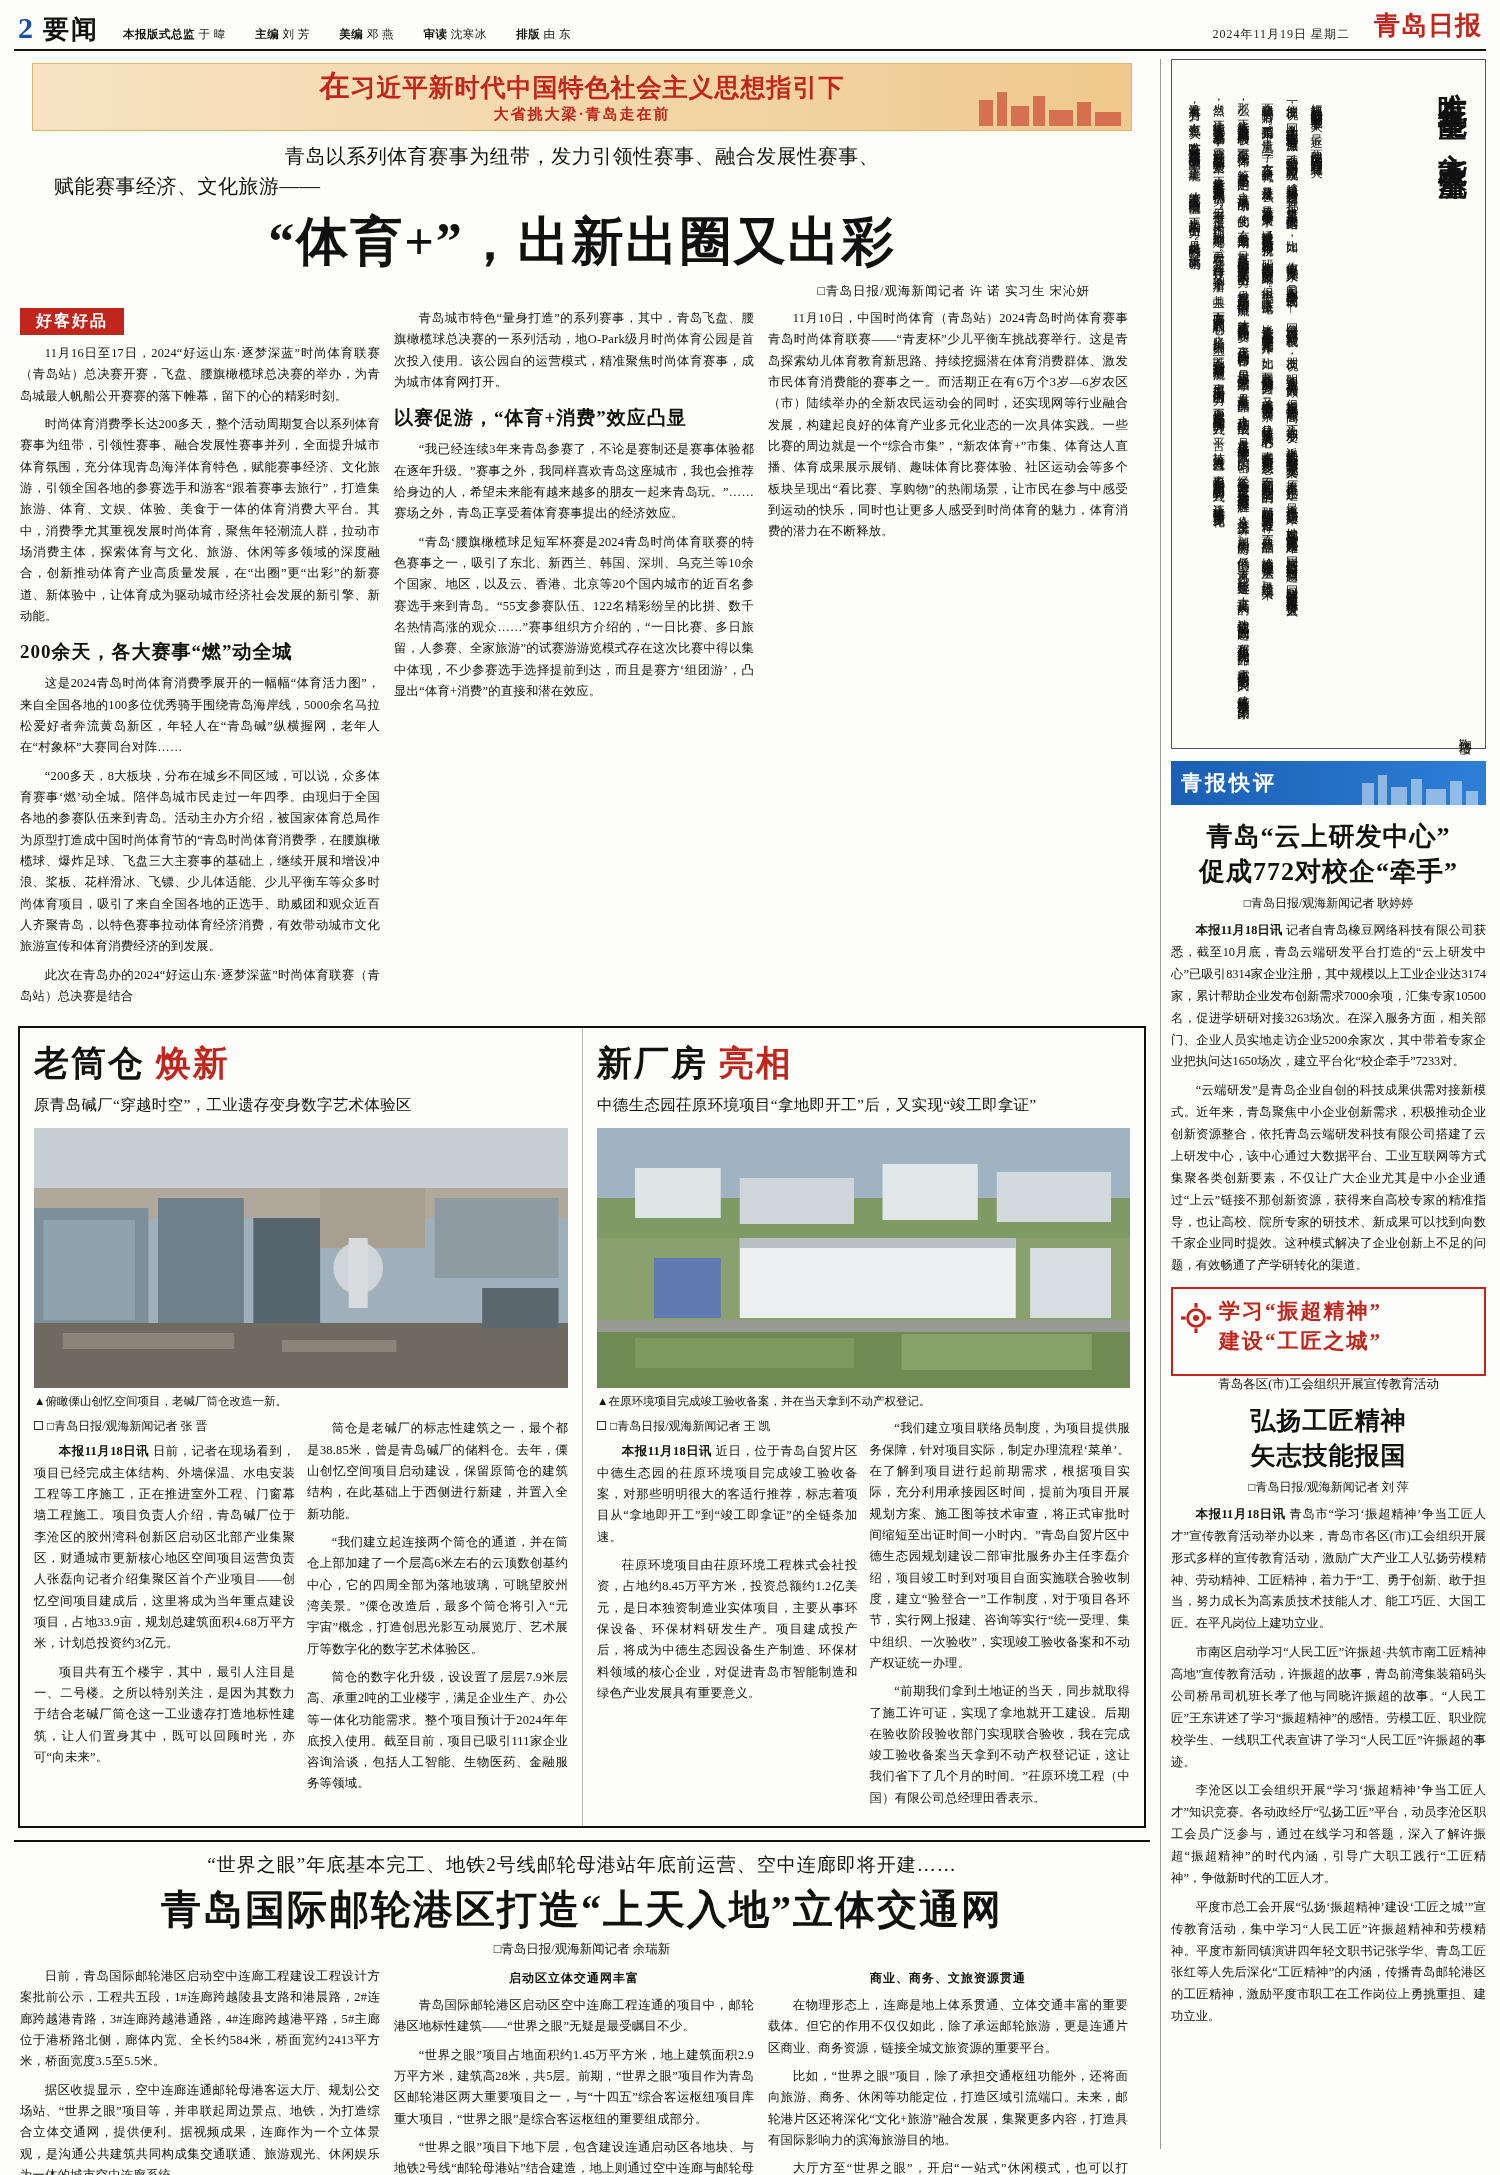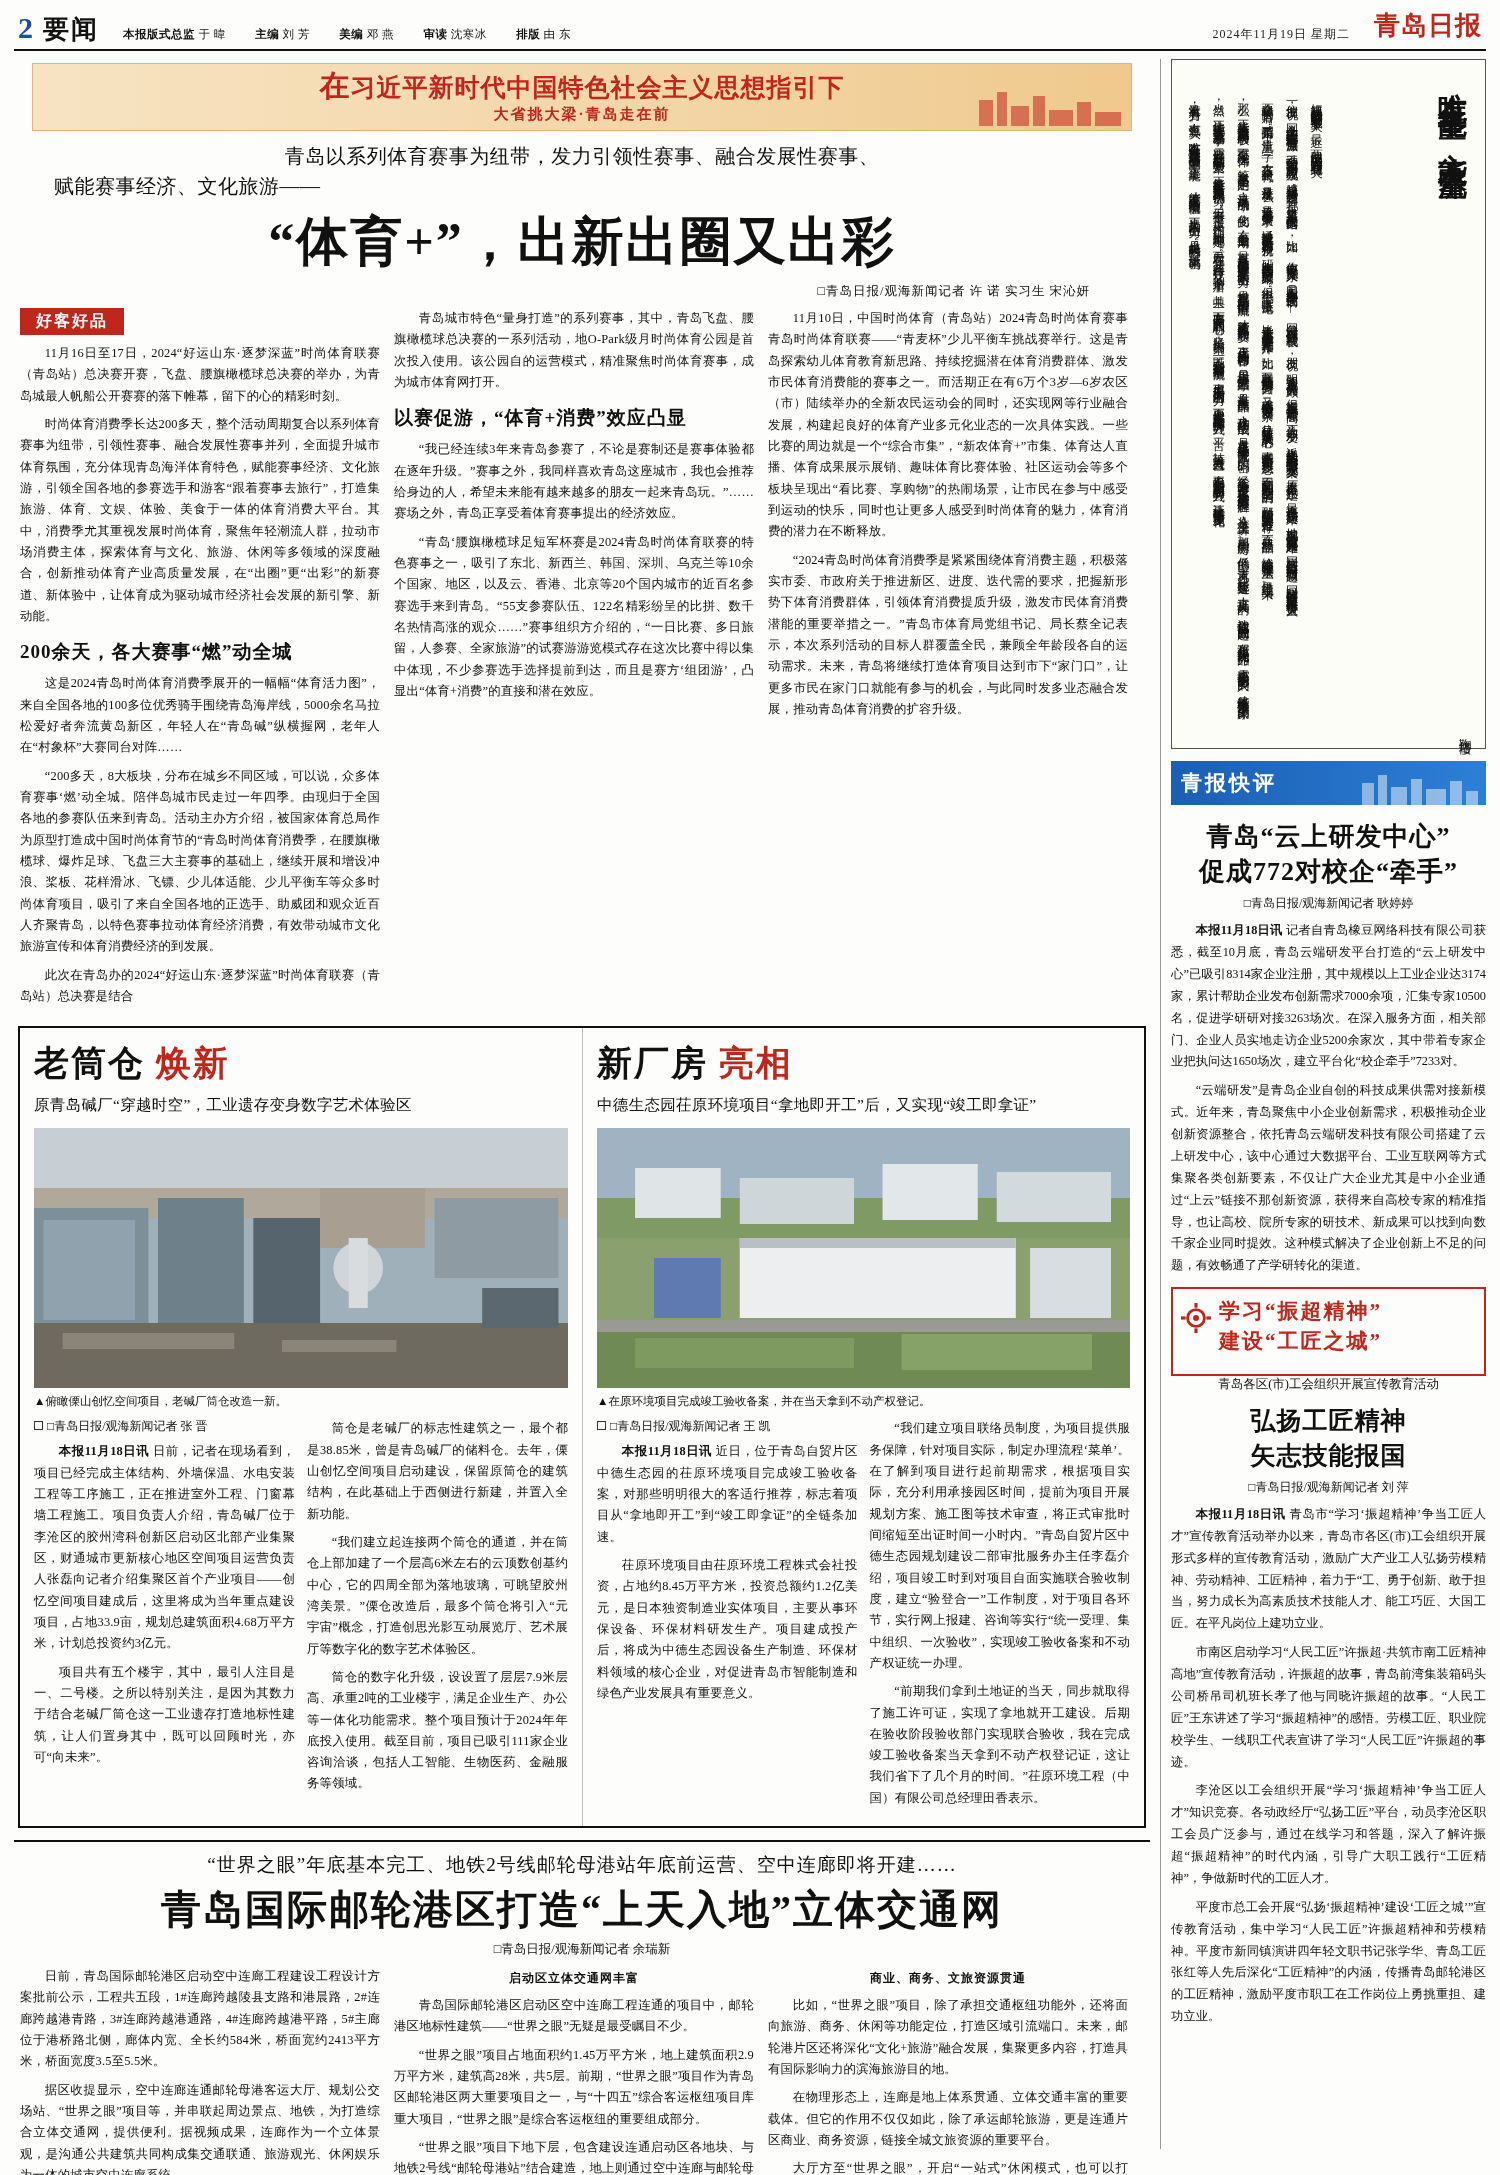--- a/index.html
+++ b/index.html
@@ -162,21 +162,20 @@
           <p class="t">此次在青岛办的2024“好运山东·逐梦深蓝”时尚体育联赛（青岛站）总决赛是结合</p>
         </div>
         <div class="tcol">
           <p class="t">青岛城市特色“量身打造”的系列赛事，其中，青岛飞盘、腰旗橄榄球总决赛的一系列活动，地O-Park级月时尚体育公园是首次投入使用。该公园自的运营模式，精准聚焦时尚体育赛事，成为城市体育网打开。</p>
           <div class="subhead">以赛促游，“体育+消费”效应凸显</div>
           <p class="t">“我已经连续3年来青岛参赛了，不论是赛制还是赛事体验都在逐年升级。”赛事之外，我同样喜欢青岛这座城市，我也会推荐给身边的人，希望未来能有越来越多的朋友一起来青岛玩。”……赛场之外，青岛正享受着体育赛事提出的经济效应。</p>
           <p class="t">“青岛‘腰旗橄榄球足短军杯赛是2024青岛时尚体育联赛的特色赛事之一，吸引了东北、新西兰、韩国、深圳、乌克兰等10余个国家、地区，以及云、香港、北京等20个国内城市的近百名参赛选手来到青岛。“55支参赛队伍、122名精彩纷呈的比拼、数千名热情高涨的观众……”赛事组织方介绍的，“一日比赛、多日旅留，人参赛、全家旅游”的试赛游游览模式存在这次比赛中得以集中体现，不少参赛选手选择提前到达，而且是赛方‘组团游’，凸显出“体育+消费”的直接和潜在效应。</p>
         </div>
         <div class="tcol">
           <p class="t">11月10日，中国时尚体育（青岛站）2024青岛时尚体育赛事青岛时尚体育联赛——“青麦杯”少儿平衡车挑战赛举行。这是青岛探索幼儿体育教育新思路、持续挖掘潜在体育消费群体、激发市民体育消费能的赛事之一。而活期正在有6万个3岁—6岁农区（市）陆续举办的全新农民运动会的同时，还实现网等行业融合发展，构建起良好的体育产业多元化业态的一次具体实践。一些比赛的周边就是一个“综合市集”，“新农体育+”市集、体育达人直播、体育成果展示展销、趣味体育比赛体验、社区运动会等多个板块呈现出“看比赛、享购物”的热闹场景，让市民在参与中感受到运动的快乐，同时也让更多人感受到时尚体育的魅力，体育消费的潜力在不断释放。</p>
-          <p class="t">“2024青岛时尚体育消费季是紧紧围绕体育消费主题，积极落实市委、市政府关于推进新区、进度、迭代需的要求，把握新形势下体育消费群体，引领体育消费提质升级，激发市民体育消费潜能的重要举措之一。”青岛市体育局党组书记、局长蔡全记表示，本次系列活动的目标人群覆盖全民，兼顾全年龄段各自的运动需求。未来，青岛将继续打造体育项目达到市下“家门口”，让更多市民在家门口就能有参与的机会，与此同时发多业态融合发展，推动青岛体育消费的扩容升级。</p>
         </div>
       </div>
 
       <div class="feature">
 
         <div class="fhalf">
           <div class="ftitle">
             <span>老筒仓</span>
             <span class="red">焕新</span>
           </div>
@@ -271,22 +270,22 @@
           </div>
           <div class="c">
             <div class="bsub">启动区立体交通网丰富</div>
             <p class="t">青岛国际邮轮港区启动区空中连廊工程连通的项目中，邮轮港区地标性建筑——“世界之眼”无疑是最受瞩目不少。</p>
             <p class="t">“世界之眼”项目占地面积约1.45万平方米，地上建筑面积2.9万平方米，建筑高28米，共5层。前期，“世界之眼”项目作为青岛区邮轮港区两大重要项目之一，与“十四五”综合客运枢纽项目库重大项目，“世界之眼”是综合客运枢纽的重要组成部分。</p>
             <p class="t">“世界之眼”项目下地下层，包含建设连通启动区各地块、与地铁2号线“邮轮母港站”结合建造，地上则通过空中连廊与邮轮母港客运大厅连接，将有效实现邮轮港区启动区经济转换及新项目高质量发展的支撑和辐射带动，为未来打造内外连通的重要通道。</p>
 
           </div>
           <div class="c">
             <div class="bsub">商业、商务、文旅资源贯通</div>
+            <p class="t">在物理形态上，连廊是地上体系贯通、立体交通丰富的重要载体。但它的作用不仅仅如此，除了承运邮轮旅游，更是连通片区商业、商务资源，链接全城文旅资源的重要平台。</p>
             <p class="t">比如，“世界之眼”项目，除了承担交通枢纽功能外，还将面向旅游、商务、休闲等功能定位，打造区域引流端口。未来，邮轮港片区还将深化“文化+旅游”融合发展，集聚更多内容，打造具有国际影响力的滨海旅游目的地。</p>
-            <p class="t">在物理形态上，连廊是地上体系贯通、立体交通丰富的重要载体。但它的作用不仅仅如此，除了承运邮轮旅游，更是连通片区商业、商务资源，链接全城文旅资源的重要平台。</p>
             <p class="t">大厅方至“世界之眼”，开启“一站式”休闲模式，也可以打通“世界之眼”地下直接乘坐地铁2号线，畅游青岛。</p>
 
           </div>
         </div>
       </div>
     </div>
 
     <div class="right">
 
       <div class="opbox">

